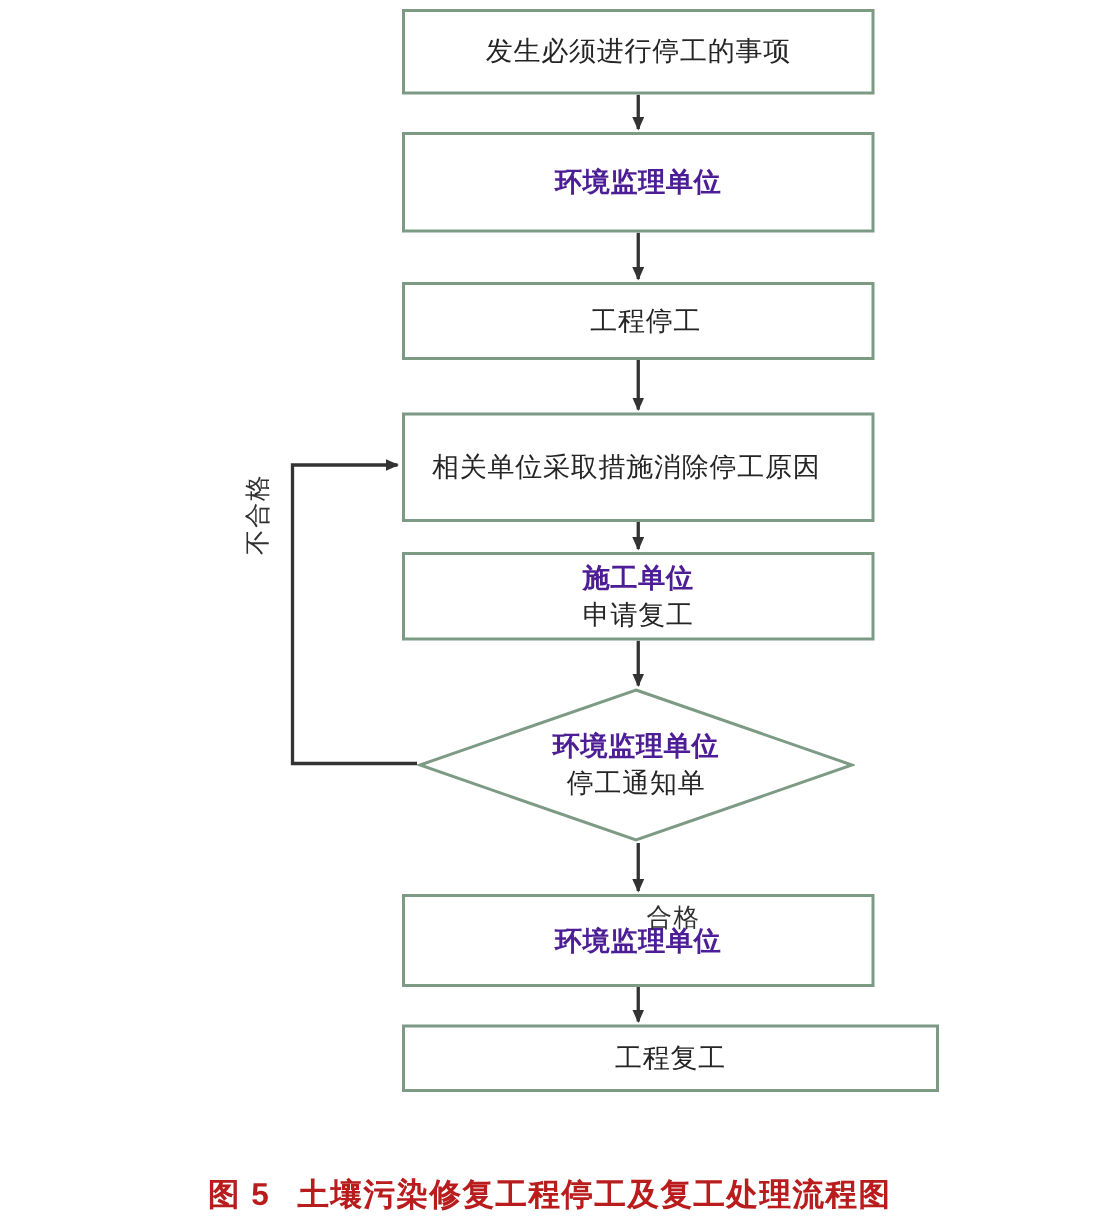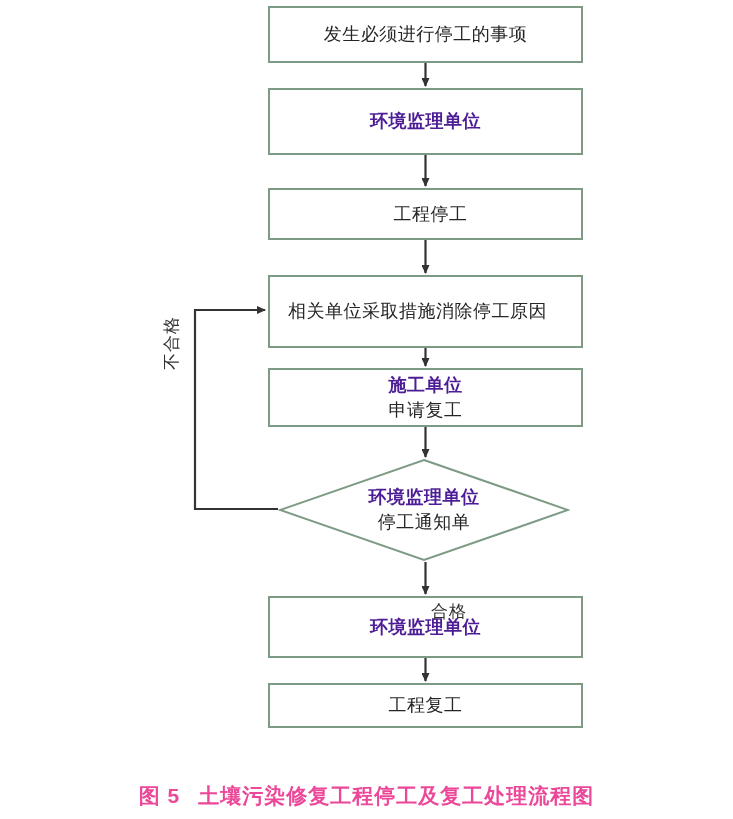--- a/index.html
+++ b/index.html
@@ -64,21 +64,21 @@
     line-height: 1.45;
   }
 
   
   #node-trigger   { left: 268px; top: 6px;   width: 315px; height: 57px; }
   #node-issue     { left: 268px; top: 88px;  width: 315px; height: 67px; }
   #node-halt      { left: 268px; top: 188px; width: 315px; height: 52px; padding-left: 10px; }
   #node-measures  { left: 268px; top: 275px; width: 315px; height: 73px; }
   #node-apply     { left: 268px; top: 368px; width: 315px; height: 59px; }
   #node-order     { left: 268px; top: 596px; width: 315px; height: 62px; }
-  #node-resume    { left: 268px; top: 683px; width: 315px; height: 45px; }
+  #node-resume    { left: 268px; top: 683px; width: 358px; height: 45px; }
 
   
   #node-check {
     position: absolute;
     left: 278px;
     top: 458px;
     width: 292px;
     height: 104px;
   }
   #node-check .diamond-label {
@@ -120,21 +120,21 @@
   #figure-caption {
     position: absolute;
     left: 0;
     top: 782px;
     width: 733px;
     text-align: center;
     font-family: "Liberation Sans", "DejaVu Sans", sans-serif;
     font-weight: 700;
     font-size: 21px;
     letter-spacing: 1px;
-    color: #ec4899;
+    color: #b91c1c;
   }
   #figure-caption .cap-gap { display: inline-block; width: 18px; }
 </style>
 </head>
 <body>
 
 <svg id="flow-canvas" viewBox="0 0 733 760">
   <defs>
     <marker id="arrowhead" markerWidth="9" markerHeight="8" refX="8" refY="4" orient="auto" markerUnits="userSpaceOnUse">
       <path d="M0,0 L9,4 L0,8 Z" fill="#333333"></path>

